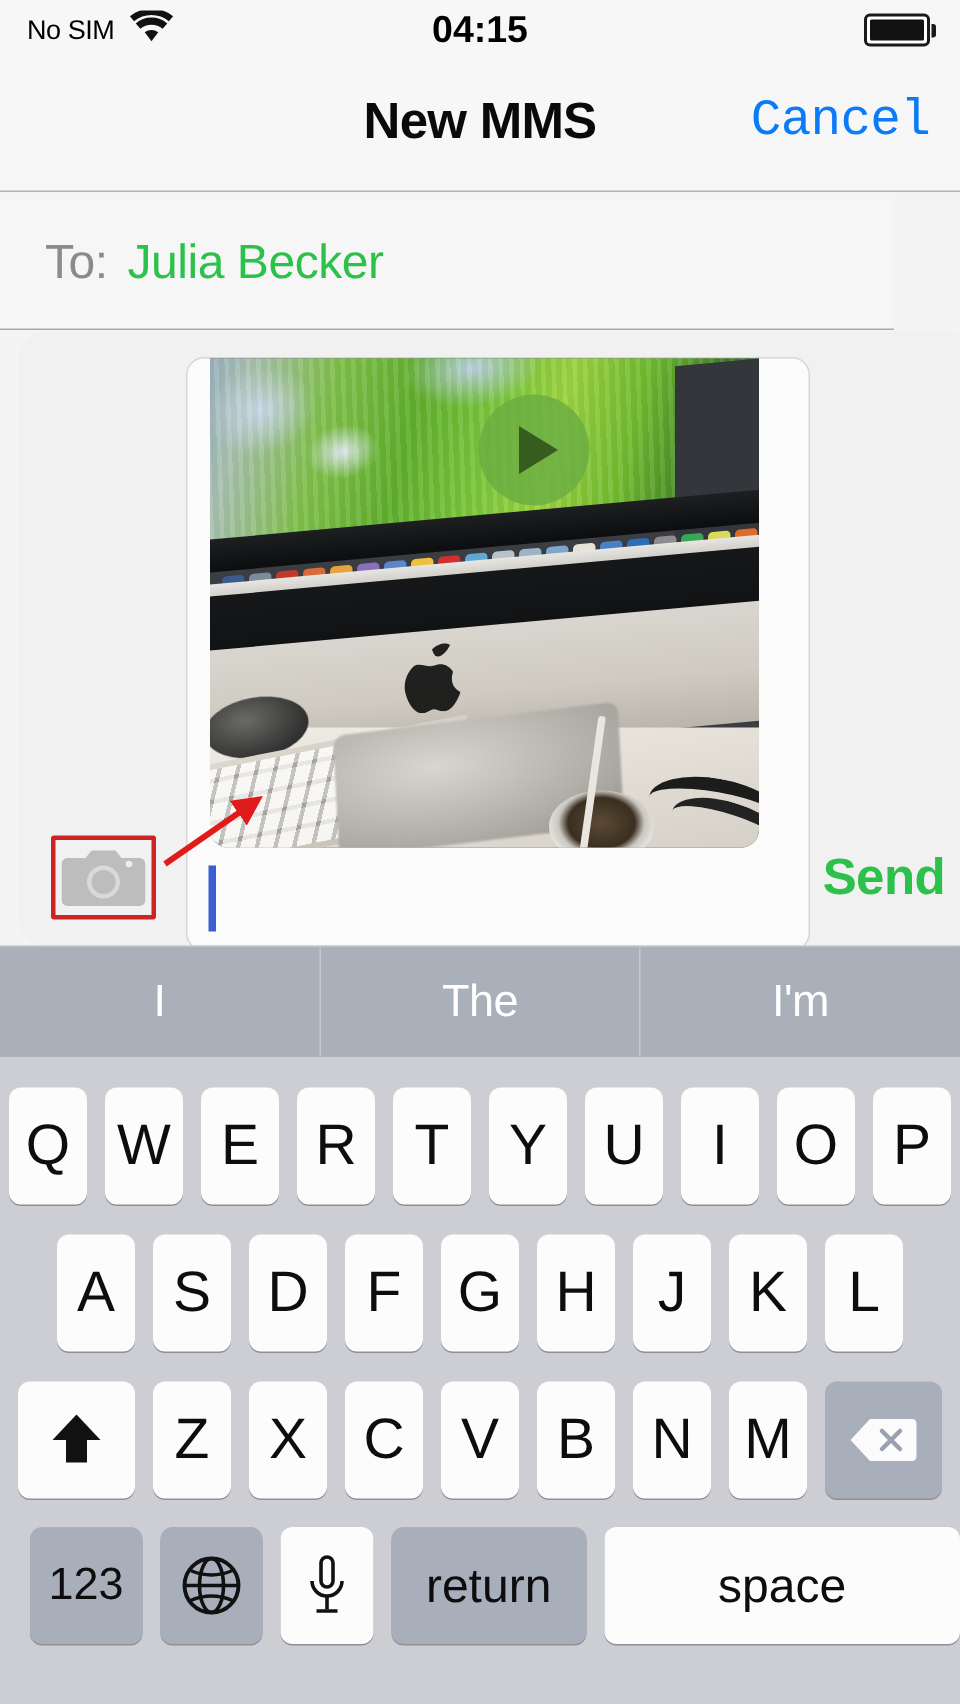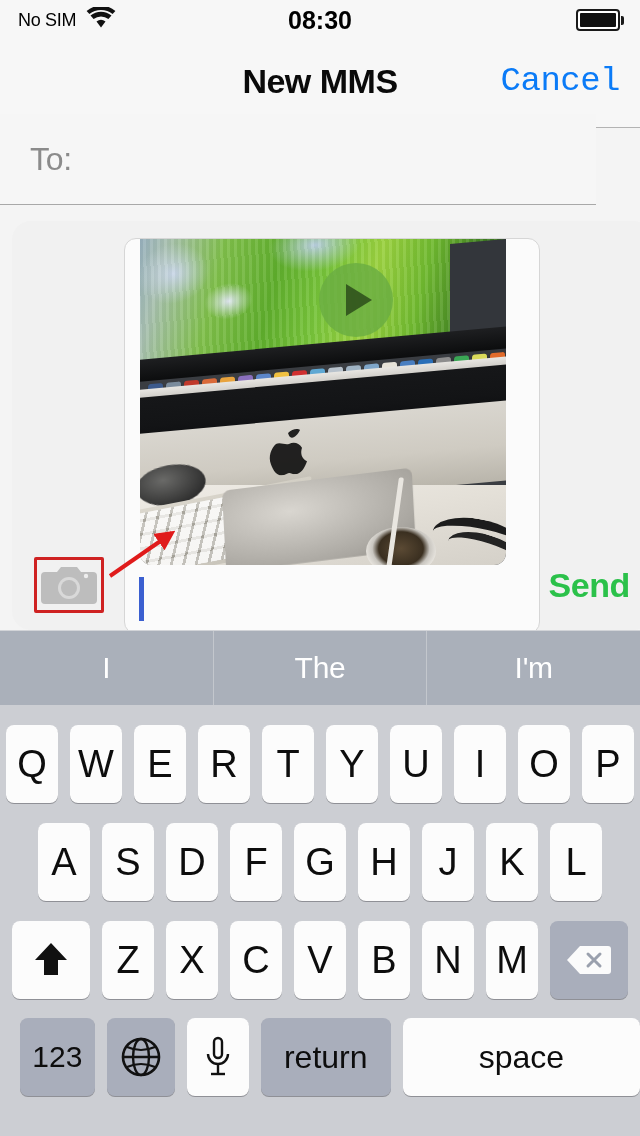--- a/index.html
+++ b/index.html
@@ -41,21 +41,21 @@
     position:absolute; left:0; width:640px; top:22px; text-align:center;
     font-size:34px; font-weight:bold; color:#0a0a0a; letter-spacing:-0.5px;
   }
   .nav-cancel {
     position:absolute; right:20px; top:22px;
     font-size:34px; color:#0b7bf7; letter-spacing:-0.5px;font-family:Liberation Mono, monospace;
   }
 
   
   .tofield {
-    position:absolute; top:114px; left:0; width:596px; height:91px;
+    position:absolute; top:129px; left:0; width:596px; height:91px;
     background:#f6f6f6; border-bottom:1px solid #a8a8a8;padding-left:35px;
   }
   .to-label {
     position:absolute; left:30px; top:27px;
     font-size:32px; color:#8b8b8b; letter-spacing:-0.3px;
   }
   .to-value {
     position:absolute; left:85px; top:27px;
     font-size:32px; color:#2bc14a; letter-spacing:-0.3px;
   }
@@ -258,36 +258,37 @@
     <div class="sb-left">
       <span class="sb-carrier">No SIM</span>
       <span class="sb-wifi">
         <svg width="30" height="22" viewBox="0 0 30 22">
           <path d="M15 20.5 L10.5 14.5 A7.6 7.6 0 0 1 19.5 14.5 Z" fill="#111"></path>
           <path d="M4.5 8.6 A16 16 0 0 1 25.5 8.6 L22.4 12.1 A11.6 11.6 0 0 0 7.6 12.1 Z" fill="#111"></path>
           <path d="M0.6 3.9 A22.5 22.5 0 0 1 29.4 3.9 L26.6 7.1 A18.3 18.3 0 0 0 3.4 7.1 Z" fill="#111"></path>
         </svg>
       </span>
     </div>
-    <div class="sb-time">08:30</div>
+    <div class="sb-time">04:15</div>
     <div class="sb-right">
       <div class="batt-body">
           <div class="batt-fill"></div>
         </div>
       <div class="batt-cap"></div>
     </div>
   </div>
 
   <div class="navbar">
     <div class="nav-title">New MMS</div>
     <div class="nav-cancel">Cancel</div>
   </div>
 
   <div class="tofield">
     <span class="to-label">To:</span>
+    <span class="to-value">Julia Becker</span>
   </div>
 
   <div class="compose">
 
     <div class="attach-bubble">
 
       <div class="video-thumb">
         <div class="vt-screen"></div>
         <div class="vt-darkright"></div>
         <div class="vt-bezel"></div>

